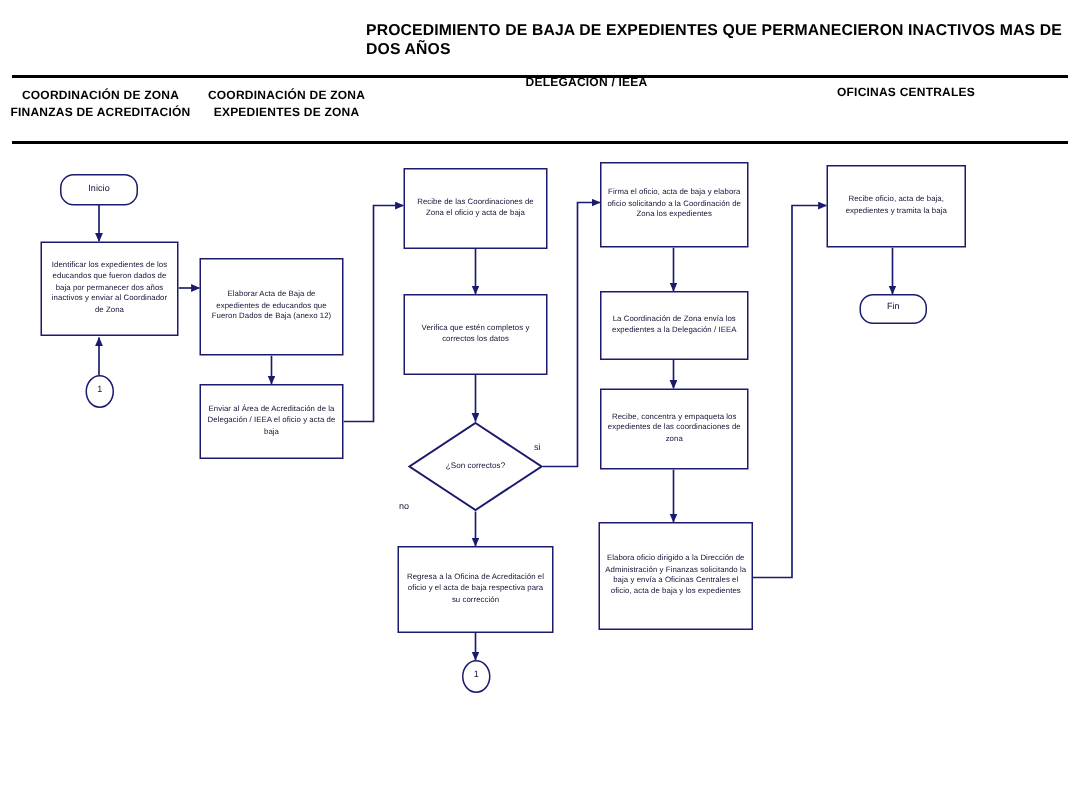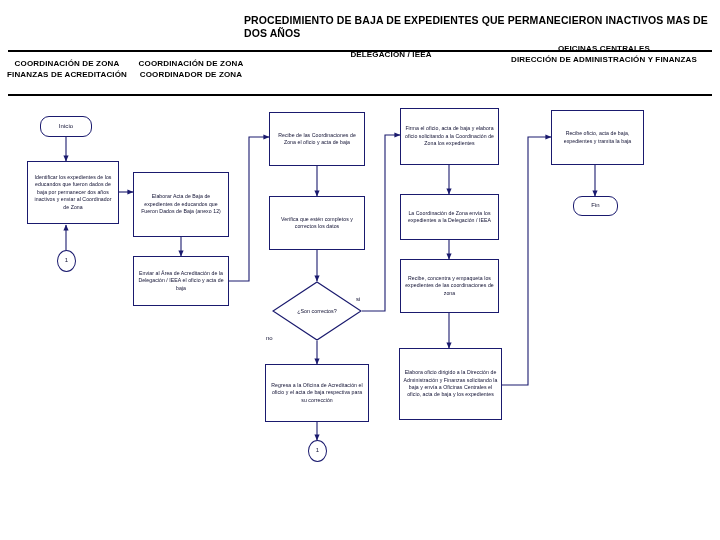--- a/index.html
+++ b/index.html
@@ -44,21 +44,21 @@
     font-size: 8px;
     font-weight: bold;
     line-height: 11px;
     text-align: center;
     color: #000;
     letter-spacing: 0.15px;
   }
   #head-1 { left: 6px;   top: 58px; width: 122px; }
   #head-2 { left: 130px; top: 58px; width: 122px; }
   #head-3 { left: 318px; top: 49px; width: 146px; }
-  #head-4 { left: 494px; top: 43px; width: 220px; }
+  #head-4 { left: 494px; top: 56px; width: 220px; }
 
   
   #canvas {
     position: absolute;
     left: 0; top: 0;
     width: 720px; height: 540px;
   }
 
   
   .node {
@@ -113,28 +113,27 @@
 
 <div class="hrule" id="rule-top"></div>
 <div class="hrule" id="rule-bot"></div>
 
 <div class="colhead" id="head-1">
   <div>COORDINACIÓN DE ZONA</div>
   <div>FINANZAS DE ACREDITACIÓN</div>
 </div>
 <div class="colhead" id="head-2">
   <div>COORDINACIÓN DE ZONA</div>
-  <div>COORDINADOR DE ZONA</div>
+  <div>EXPEDIENTES DE ZONA</div>
 </div>
 <div class="colhead" id="head-3">
   <div>DELEGACIÓN / IEEA</div>
 </div>
 <div class="colhead" id="head-4">
   <div>OFICINAS CENTRALES</div>
-  <div>DIRECCIÓN DE ADMINISTRACIÓN Y FINANZAS</div>
 </div>
 
 <svg id="canvas" viewBox="0 0 720 540" xmlns="http://www.w3.org/2000/svg">
   <defs>
     <marker id="arw" markerWidth="7" markerHeight="7" refX="5.6" refY="2.6" orient="auto" markerUnits="userSpaceOnUse">
       <path d="M0,0 L6,2.6 L0,5.2 z" fill="#1a1a6e"></path>
     </marker>
   </defs>
   <g stroke="#1a1a6e" stroke-width="1.1" fill="none">
 

